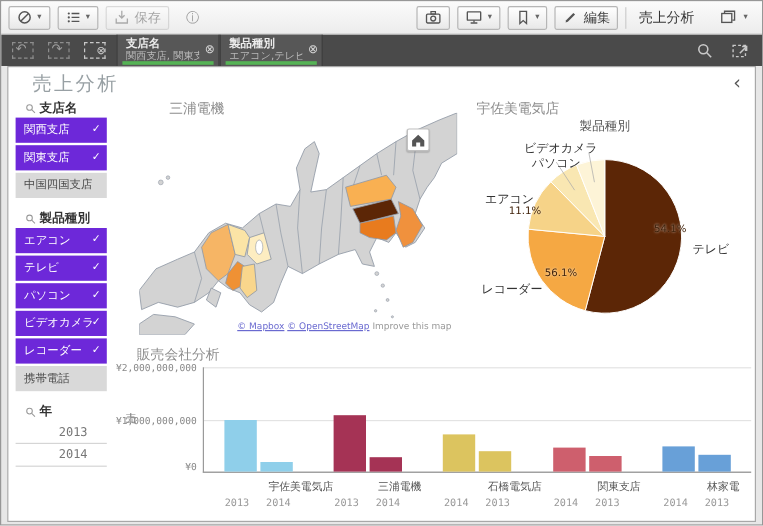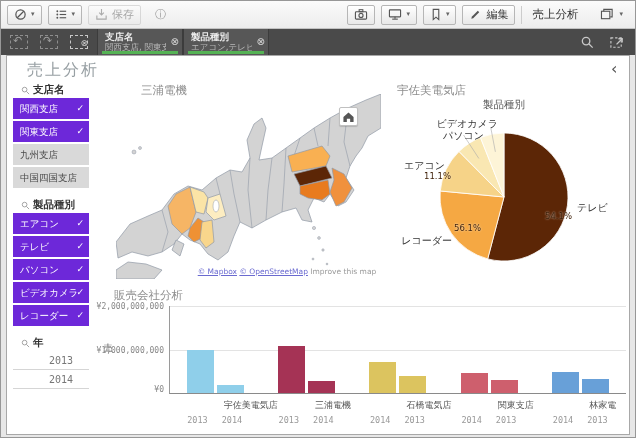--- a/index.html
+++ b/index.html
@@ -215,36 +215,36 @@
         <div class="lb boxes">
           <div class="lb-h">
             <svg width="9" height="9" viewBox="0 0 10 10">
               <circle cx="4" cy="4" r="2.6" fill="none" stroke="#9a9a9a" stroke-width="1"></circle>
               <line x1="6" y1="6" x2="9" y2="9" stroke="#9a9a9a" stroke-width="1"></line>
             </svg>
             <span>支店名</span>
           </div>
           <div class="lb-item selected">関西支店<span class="chk">✓</span></div>
           <div class="lb-item selected">関東支店<span class="chk">✓</span></div>
-          <div class="lb-item alternative">九州支店</div>
           <div class="lb-item alternative">中国四国支店</div>
         </div>
         <div class="lb boxes">
           <div class="lb-h">
             <svg width="9" height="9" viewBox="0 0 10 10">
               <circle cx="4" cy="4" r="2.6" fill="none" stroke="#9a9a9a" stroke-width="1"></circle>
               <line x1="6" y1="6" x2="9" y2="9" stroke="#9a9a9a" stroke-width="1"></line>
             </svg>
             <span>製品種別</span>
           </div>
           <div class="lb-item selected">エアコン<span class="chk">✓</span></div>
           <div class="lb-item selected">テレビ<span class="chk">✓</span></div>
           <div class="lb-item selected">パソコン<span class="chk">✓</span></div>
           <div class="lb-item selected">ビデオカメラ<span class="chk">✓</span></div>
           <div class="lb-item selected">レコーダー<span class="chk">✓</span></div>
+          <div class="lb-item alternative">携帯電話</div>
         </div>
         <div class="lb rows">
           <div class="lb-h">
             <svg width="9" height="9" viewBox="0 0 10 10">
               <circle cx="4" cy="4" r="2.6" fill="none" stroke="#9a9a9a" stroke-width="1"></circle>
               <line x1="6" y1="6" x2="9" y2="9" stroke="#9a9a9a" stroke-width="1"></line>
             </svg>
             <span>年</span>
           </div>
           <div class="lb-item none">2013</div>
@@ -316,21 +316,21 @@
         <line x1="44.86586005022363" y1="31.473710158061472" x2="29.566818341664103" y2="8.022925036881503" stroke="#aaa" stroke-width="0.6"></line>
         <path d="M70,70 L46.44,10.49 A64,64 0 0 1 70.00,6.00 Z" fill="#fdf4d7" stroke="#fff" stroke-width="0.8"></path>
         <line x1="61.38045952905663" y1="24.814786466480328" x2="56.13378272065631" y2="-2.689256553922945" stroke="#aaa" stroke-width="0.6"></line>
       </svg>
     <div class="plabel ralign" style="left:380px; top:61px; width:111px;">ビデオカメラ</div>
     <div class="plabel ralign" style="left:380px; top:73px; width:97px;">パソコン</div>
     <div class="plabel ralign" style="left:352px; top:103px; width:86px;">エアコン</div>
     <div class="ppct" style="left:417px; top:115px;">11.1%</div>
     <div class="ppct" style="left:447px; top:167px;">56.1%</div>
     <div class="plabel ralign" style="left:345px; top:178px; width:100px;">レコーダー</div>
-    <div class="ppct" style="left:538px; top:155px;">54.1%</div>
+    <div class="ppct" style="left:538px; top:130px;">54.1%</div>
     <div class="plabel" style="left:570px; top:145px;">テレビ</div>
 
     <div class="widget-title" style="left:107px; top:232px;">販売会社分析</div>
     <div class="ylab">売上</div>
     <div class="ytick" style="top:246px;">¥2,000,000,000</div>
     <div class="ytick" style="top:290px;">¥1,000,000,000</div>
     <div class="ytick" style="top:329px;">¥0</div>
     <div class="plot">
       <div class="gline" style="top:0;"></div>
       <div class="gline" style="top:44px;"></div>

